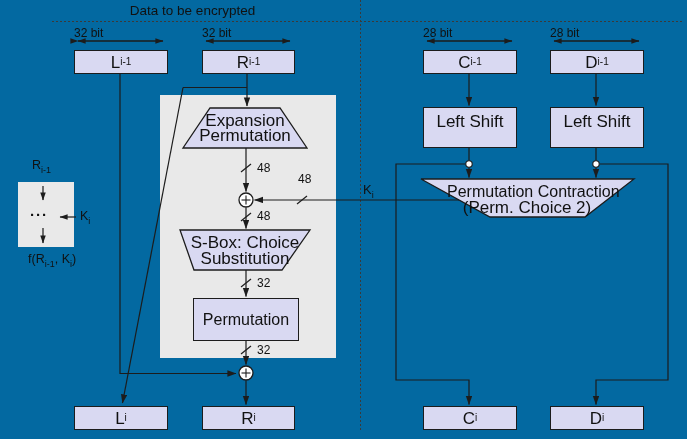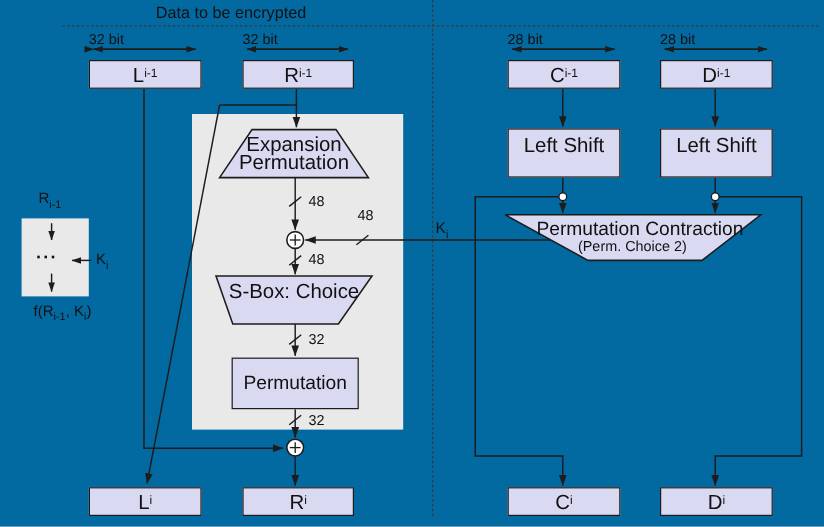--- a/index.html
+++ b/index.html
@@ -163,23 +163,24 @@
   </div>
   <div class="reg" style="left:550px;top:406px;width:94px;height:24px;">
     <span>D</span>
       <span class="sub">i</span>
   </div>
 
   <div class="blocklabel" style="left:195px;top:112px;width:100px;">Expansion</div>
   <div class="blocklabel" style="left:195px;top:127px;width:100px;">Permutation</div>
 
   <div class="blocklabel" style="left:190px;top:234px;width:110px;text-align:center;">S-Box: Choice</div>
+  <div class="blocklabel" style="left:190px;top:250px;width:110px;">Substitution</div>
 
   <div class="blocklabel" style="left:447px;top:184px;width:160px;font-size:16px;">Permutation Contraction</div>
-  <div class="blocklabel" style="left:447px;top:199px;width:160px;font-size:12px;">(Perm. Choice 2)</div>
+  <div class="blocklabel" style="left:447px;top:199px;width:160px;font-size:17px;">(Perm. Choice 2)</div>
 
   <div class="permbox" style="left:193px;top:298px;width:106px;height:43px;">
     <span>Permutation</span>
   </div>
 
   <div class="shiftbox" style="left:423px;top:107px;width:94px;height:41px;">
     <span>Left Shift</span>
   </div>
   <div class="shiftbox" style="left:550px;top:107px;width:94px;height:41px;">
     <span>Left Shift</span>

